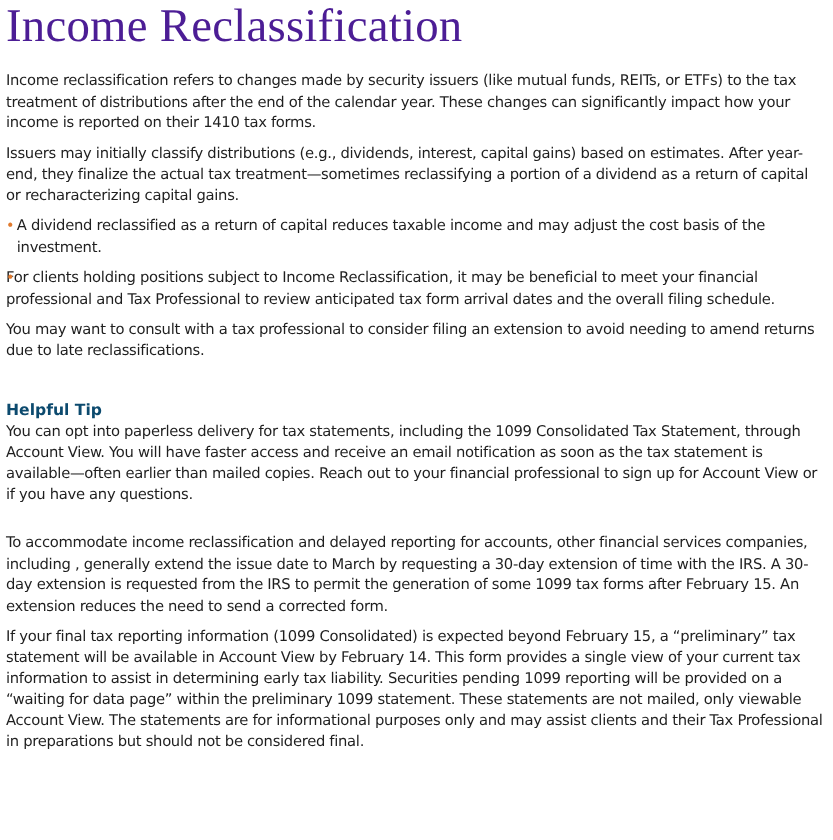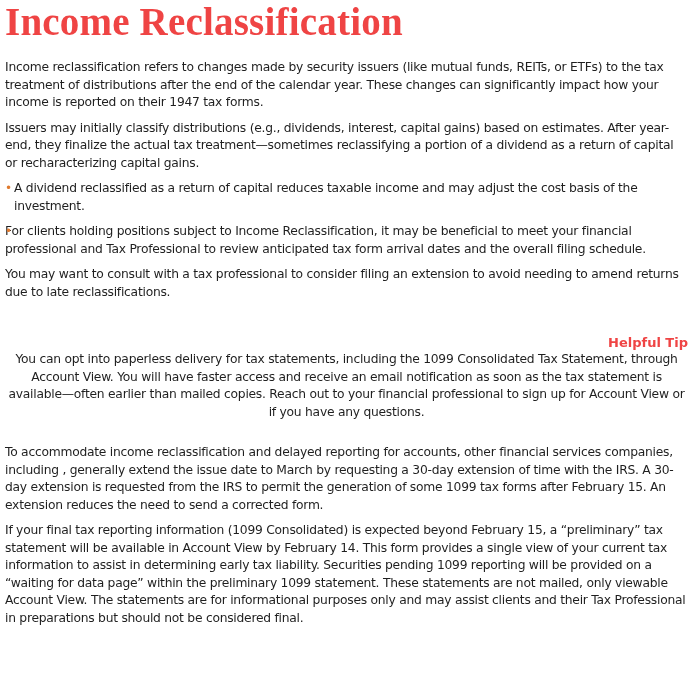--- a/index.html
+++ b/index.html
@@ -12,22 +12,22 @@
       height: 700px;
       overflow: hidden;
       font-family: "DejaVu Sans", "Liberation Sans", sans-serif;
       color: #1f1f1f;
     }
     .page {
       padding: 0 6px 0 5px;
     }
     .title {
       font-family: "Liberation Serif", "DejaVu Serif", serif;
-      font-weight: bold;
-      color: #ef4444;
+      font-weight: normal;
+      color: #4c1d95;
       font-size: 39px;
       line-height: 44px;
       margin: 0 0 15px 0;
       letter-spacing: 0.2px;
     }
     p {
       margin: 0 0 8px 0;
       font-size: 12.3px;
       line-height: 17.5px;
       letter-spacing: -0.25px;
@@ -47,38 +47,36 @@
     }
     ul.bullets li .bullet {
       position: absolute;
       left: 0;
       top: 0;
       color: #e07a2e;
       font-size: 12px;
     }
     .tip-heading {
       font-weight: bold;
-      color: #ef4444;
+      color: #0c4a6e;
       font-size: 13px;
       line-height: 16px;
       margin: 34px 0 0 0;
-      text-align: right;
     }
     .tip-body {
       margin-bottom: 23px;
-      text-align: center;
     }
   </style>
 </head>
 <body>
 
 <div class="page">
   <h1 class="title">Income Reclassification</h1>
 
-  <p>Income reclassification refers to changes made by security issuers (like mutual funds, REITs, or ETFs) to the tax treatment of distributions after the end of the calendar year. These changes can significantly impact how your income is reported on their 1947 tax forms.</p>
+  <p>Income reclassification refers to changes made by security issuers (like mutual funds, REITs, or ETFs) to the tax treatment of distributions after the end of the calendar year. These changes can significantly impact how your income is reported on their 1410 tax forms.</p>
   <p>Issuers may initially classify distributions (e.g., dividends, interest, capital gains) based on estimates. After year-end, they finalize the actual tax treatment—sometimes reclassifying a portion of a dividend as a return of capital or recharacterizing capital gains.</p>
 
   <ul class="bullets">
     <li>
       <span class="bullet">•</span>
       <span>A dividend reclassified as a return of capital reduces taxable income and may adjust the cost basis of the investment.</span>
     </li>
     <li>
       <span class="bullet">•</span>
     </li>

